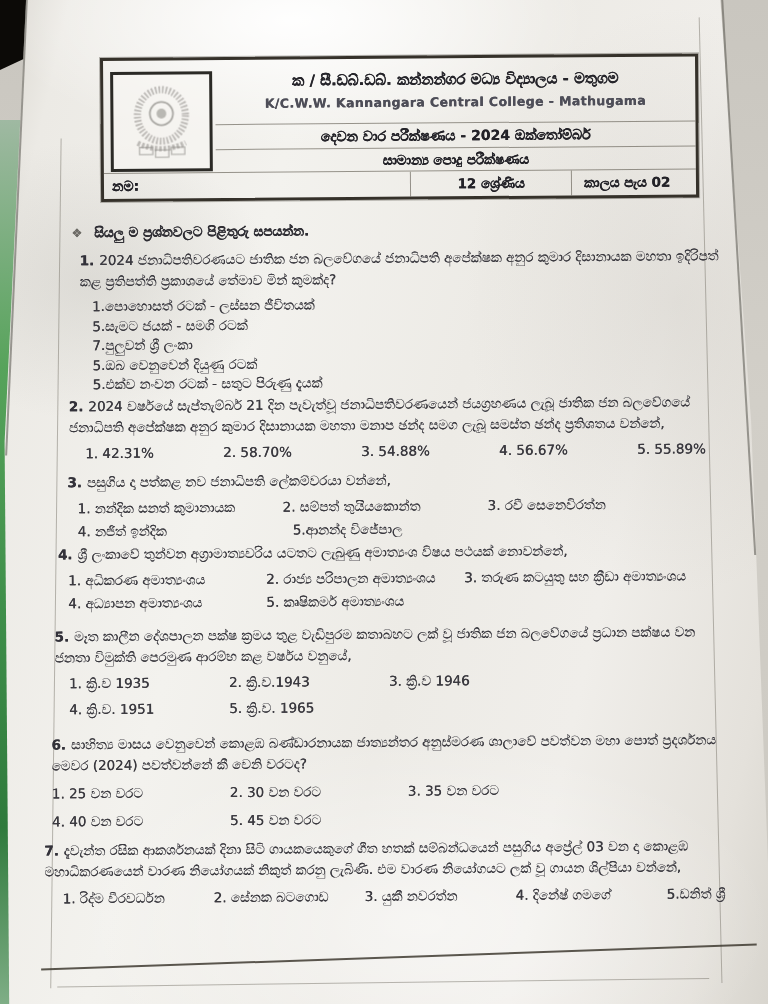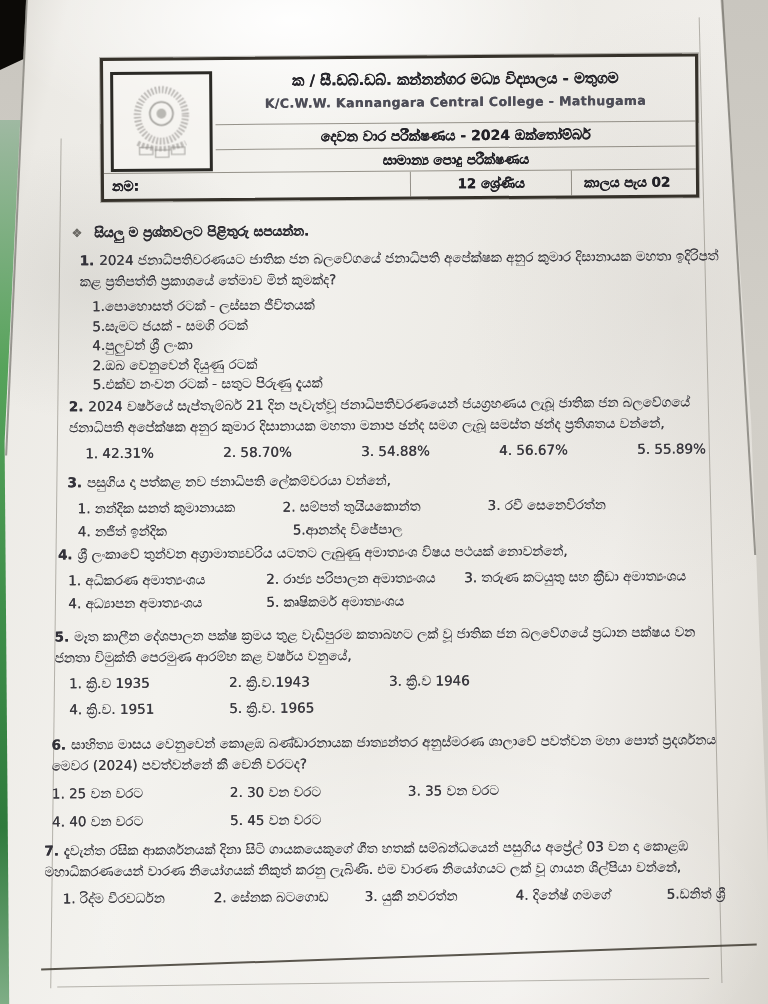--- a/index.html
+++ b/index.html
@@ -137,24 +137,24 @@
     <div id="questions">
   <div class="question q0">
     <div class="stem"><span class="qnum">1.</span><span class="qtext">2024 ජනාධිපතිවරණයට ජාතික ජන බලවේගයේ ජනාධිපති අපේක්ෂක අනුර කුමාර දිසානායක මහතා ඉදිරිපත් කළ ප්‍රතිපත්ති ප්‍රකාශයේ තේමාව මින් කුමක්ද?</span></div>
   <div class="opt-row cols1">
             <span>1.පොහොසත් රටක් - ලස්සන ජීවිතයක්</span>
           </div>
           <div class="opt-row cols1">
             <span>5.සැමට ජයක් - සමගි රටක්</span>
           </div>
           <div class="opt-row cols1">
-            <span>4.පුලුවන් ශ්‍රී ලංකා</span>
-          </div>
-          <div class="opt-row cols1">
-            <span>2.ඔබ වෙනුවෙන් දියුණු රටක්</span>
+            <span>7.පුලුවන් ශ්‍රී ලංකා</span>
+          </div>
+          <div class="opt-row cols1">
+            <span>5.ඔබ වෙනුවෙන් දියුණු රටක්</span>
           </div>
           <div class="opt-row cols1">
             <span>5.එක්ව නංවන රටක් - සතුට පිරුණු දැයක්</span>
           </div>
         </div>
 
   <div class="question q1">
     <div class="stem"><span class="qnum">2.</span><span class="qtext">2024 වර්ෂයේ සැප්තැම්බර් 21 දින පැවැත්වූ ජනාධිපතිවරණයෙන් ජයග්‍රහණය ලැබූ ජාතික ජන බලවේගයේ ජනාධිපති අපේක්ෂක අනුර කුමාර දිසානායක මහතා මනාප ඡන්ද සමග ලැබූ සමස්ත ඡන්ද ප්‍රතිශතය වන්නේ,</span></div>
   <div class="opt-row cols5">
             <span>1. 42.31%</span>

